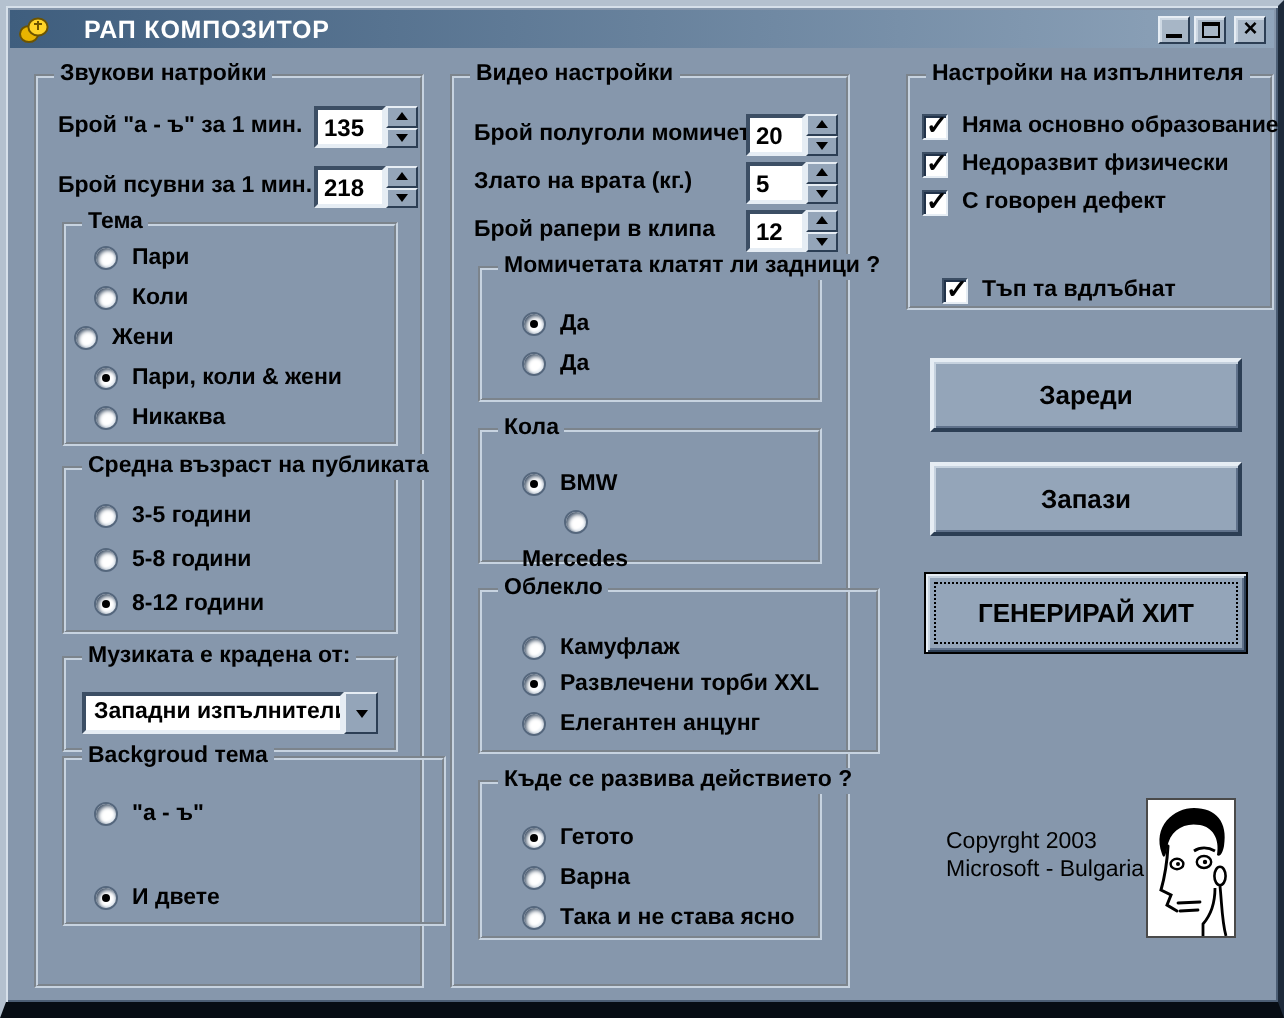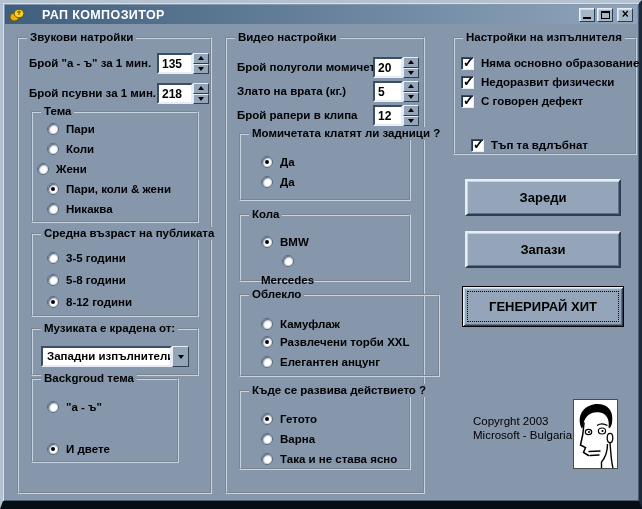--- a/index.html
+++ b/index.html
@@ -168,21 +168,21 @@
     <div class="g" style="left:12px;top:289px;width:168px;height:48px;">
       <span class="gt">Музиката е крадена от:</span>
       <div class="combo" style="left:8px;top:16px;width:148px;">
         <div class="cfield"><span>Западни изпълнители</span></div>
         <div class="cbtn">
             <span class="tri-down"></span>
           </div>
       </div>
     </div>
 
-    <div class="g" style="left:12px;top:339px;width:148px;height:85px;">
+    <div class="g" style="left:12px;top:339px;width:192px;height:85px;">
       <span class="gt">Backgroud тема</span>
       <div class="opt" style="left:14px;top:20px;">
         <span class="radio"></span>
         <span class="olabel">"а - ъ"</span>
       </div>
       <div class="opt" style="left:14px;top:62px;">
         <span class="radio checked"></span>
         <span class="olabel">И двете</span>
       </div>
     </div>

